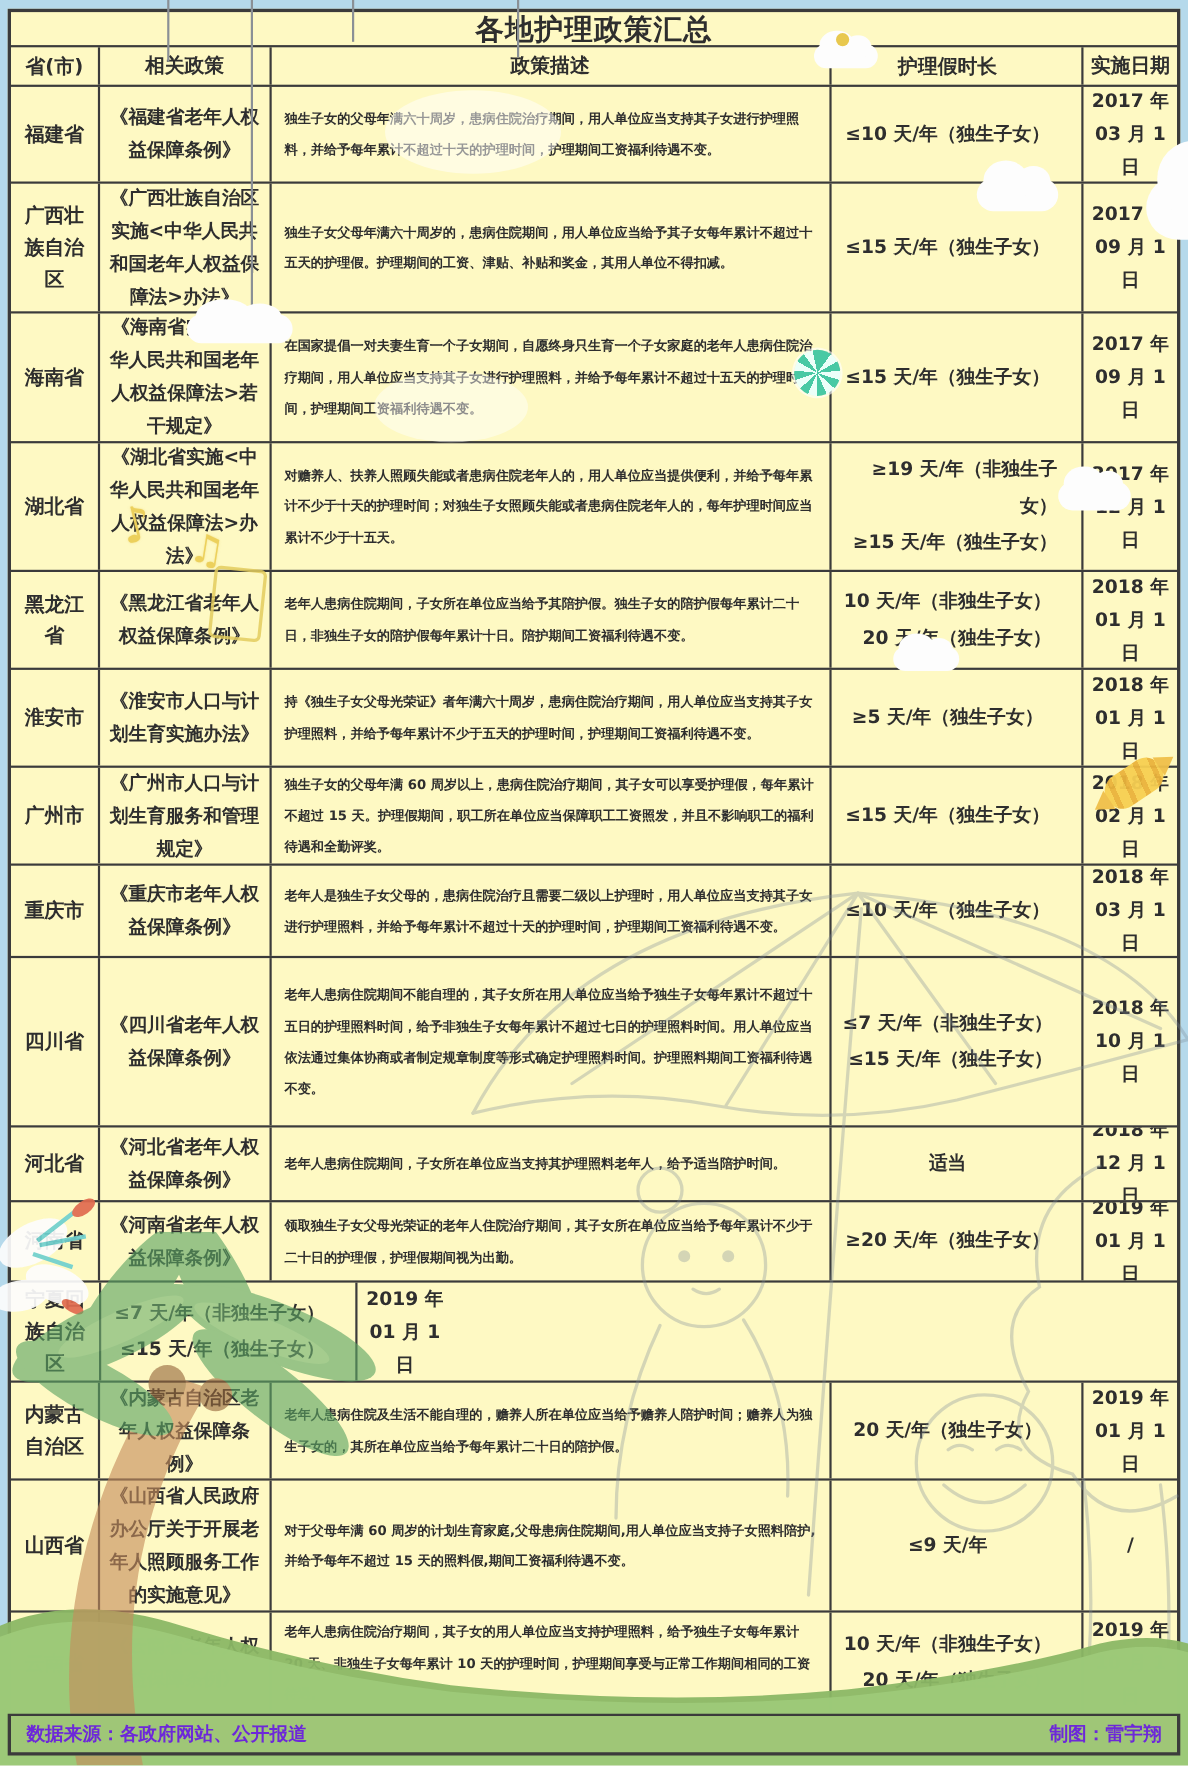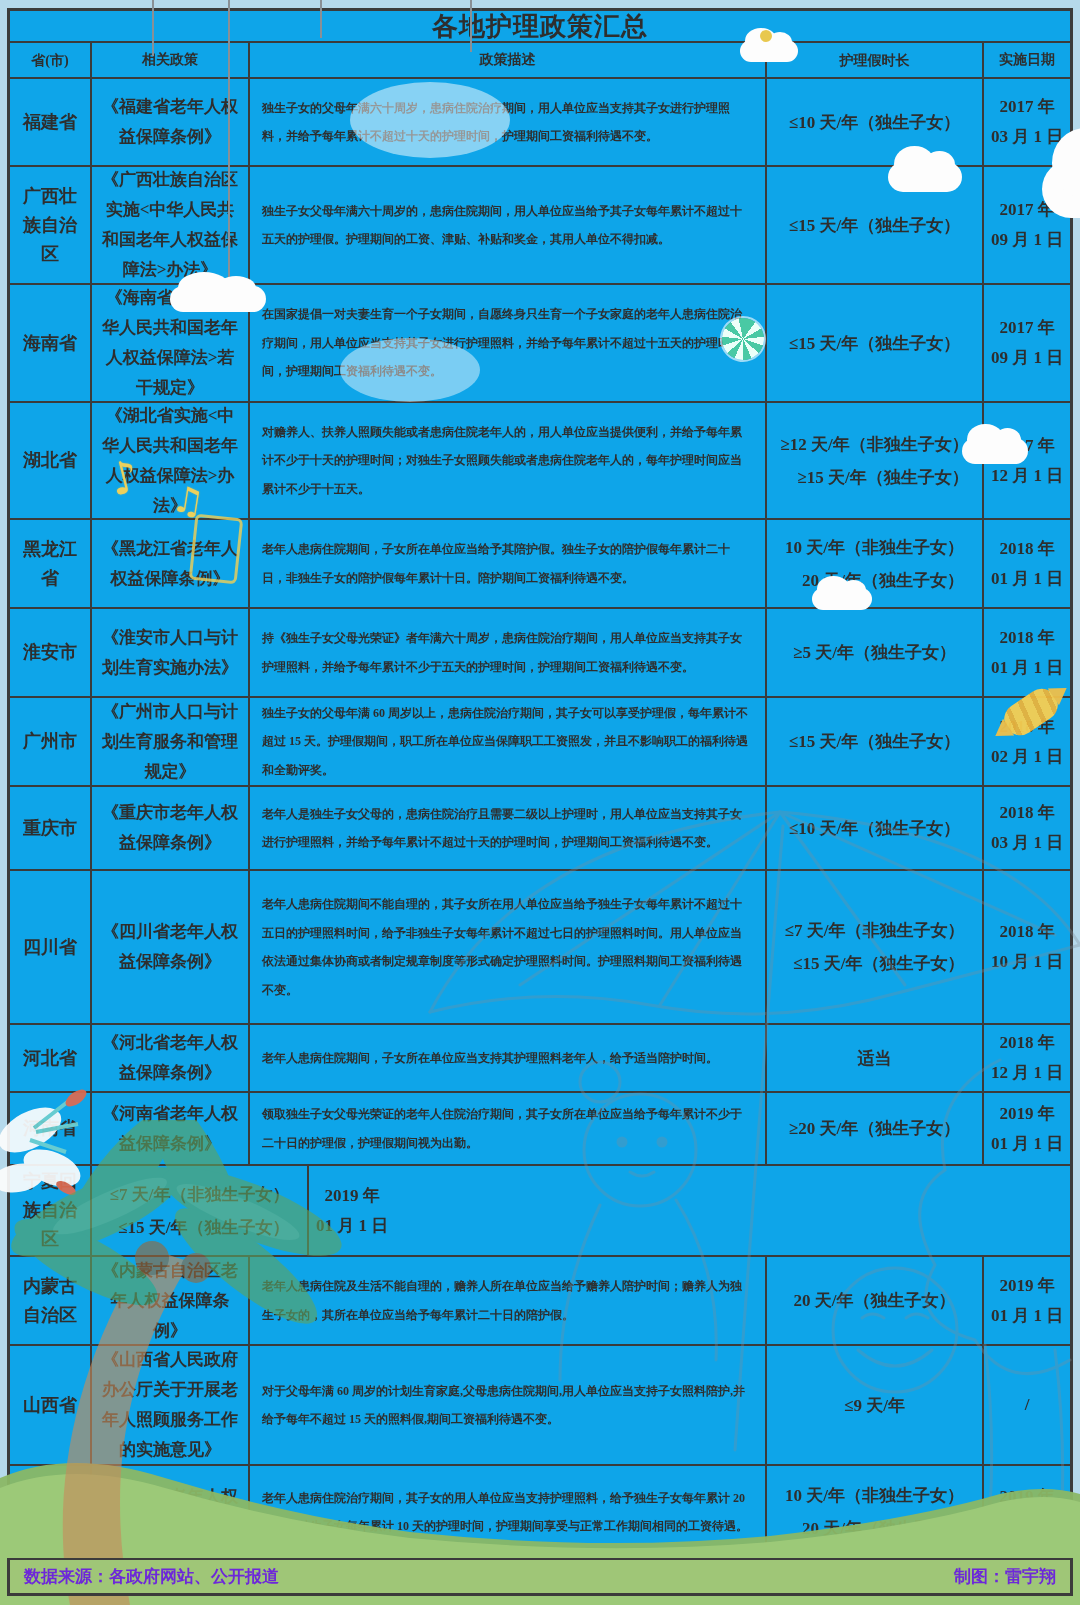--- a/index.html
+++ b/index.html
@@ -7,39 +7,39 @@
     position:relative; width:1080px; height:1605px; overflow:hidden;
     background:#b5d9eb;
     font-family:"DejaVu Sans","Liberation Sans",sans-serif;
     color:#2e2e2e; font-weight:bold;
   }
   .bottom-fill{position:absolute;left:0;top:1538px;width:1080px;height:70px;background:#8fbe6a;z-index:0;}
 
   
   .table-wrap{
     position:absolute; left:7px; top:8px; width:1066px; box-sizing:border-box;
-    border:3px solid #3b3b3b; background:#0ea5e9; z-index:1;font-family:Liberation Serif, serif;
+    border:3px solid #3b3b3b; background:#fef9c3; z-index:1;
   }
   .t-row{display:flex; border-top:2px solid #3b3b3b;}
   .t-row:first-child{border-top:none;}
   .cell{
     box-sizing:border-box; border-left:2px solid #3b3b3b;
     display:flex; align-items:center; justify-content:center;
     text-align:center; overflow:hidden;
   }
   .cell:first-child{border-left:none;}
   .c1{width:80px; font-size:18px; line-height:29px; padding:0 6px;}
   .c2{width:158px; font-size:17px; line-height:30px; padding:0 7px;}
   .c3{width:517px; font-size:12px; line-height:28.5px; padding:2px 12px;
       justify-content:flex-start; text-align:left;}
   .c4{width:217px; font-size:17px; line-height:33px; white-space:pre-line; padding:0 6px;text-align:right;}
-  .c5{width:88px; font-size:17px; line-height:30px; white-space:pre-line; padding:0 2px;}
+  .c5{width:88px; font-size:17px; line-height:30px; white-space:pre-line; padding:0 2px;margin-left:16px;}
   .title-row{height:30px; display:flex; align-items:center; justify-content:center;
     font-size:26px; letter-spacing:1px;}
-  .head-row .cell{font-size:14px;}
+  .head-row .cell{font-size:18px;}
   .head-row{height:34px;}
 
   
   .footer-band{
     position:absolute; left:7px; top:1558px; width:1066px; height:38px; box-sizing:border-box;
     border:3px solid #3b3b3b; border-top:2px solid #3b3b3b;
     background:#9fc677; z-index:5;
     display:flex; align-items:center; justify-content:space-between;
     font-size:17px; padding:0 14px; color:#6d28d9;
   }
@@ -107,21 +107,21 @@
       <div class="cell c3">在国家提倡一对夫妻生育一个子女期间，自愿终身只生育一个子女家庭的老年人患病住院治疗期间，用人单位应当支持其子女进行护理照料，并给予每年累计不超过十五天的护理时间，护理期间工资福利待遇不变。</div>
       <div class="cell c4">≤15 天/年（独生子女）</div>
       <div class="cell c5">2017 年
 09 月 1 日</div>
     </div>
 
     <div class="t-row" style="height:115px">
       <div class="cell c1">湖北省</div>
       <div class="cell c2">《湖北省实施&lt;中华人民共和国老年人权益保障法&gt;办法》</div>
       <div class="cell c3">对赡养人、扶养人照顾失能或者患病住院老年人的，用人单位应当提供便利，并给予每年累计不少于十天的护理时间；对独生子女照顾失能或者患病住院老年人的，每年护理时间应当累计不少于十五天。</div>
-      <div class="cell c4">≥12 天/年（非独生子女）
+      <div class="cell c4">≥19 天/年（非独生子女）
 ≥15 天/年（独生子女）</div>
       <div class="cell c5">2017 年
 12 月 1 日</div>
     </div>
 
     <div class="t-row" style="height:87px">
       <div class="cell c1">黑龙江省</div>
       <div class="cell c2">《黑龙江省老年人权益保障条例》</div>
       <div class="cell c3">老年人患病住院期间，子女所在单位应当给予其陪护假。独生子女的陪护假每年累计二十日，非独生子女的陪护假每年累计十日。陪护期间工资福利待遇不变。</div>
       <div class="cell c4">10 天/年（非独生子女）

